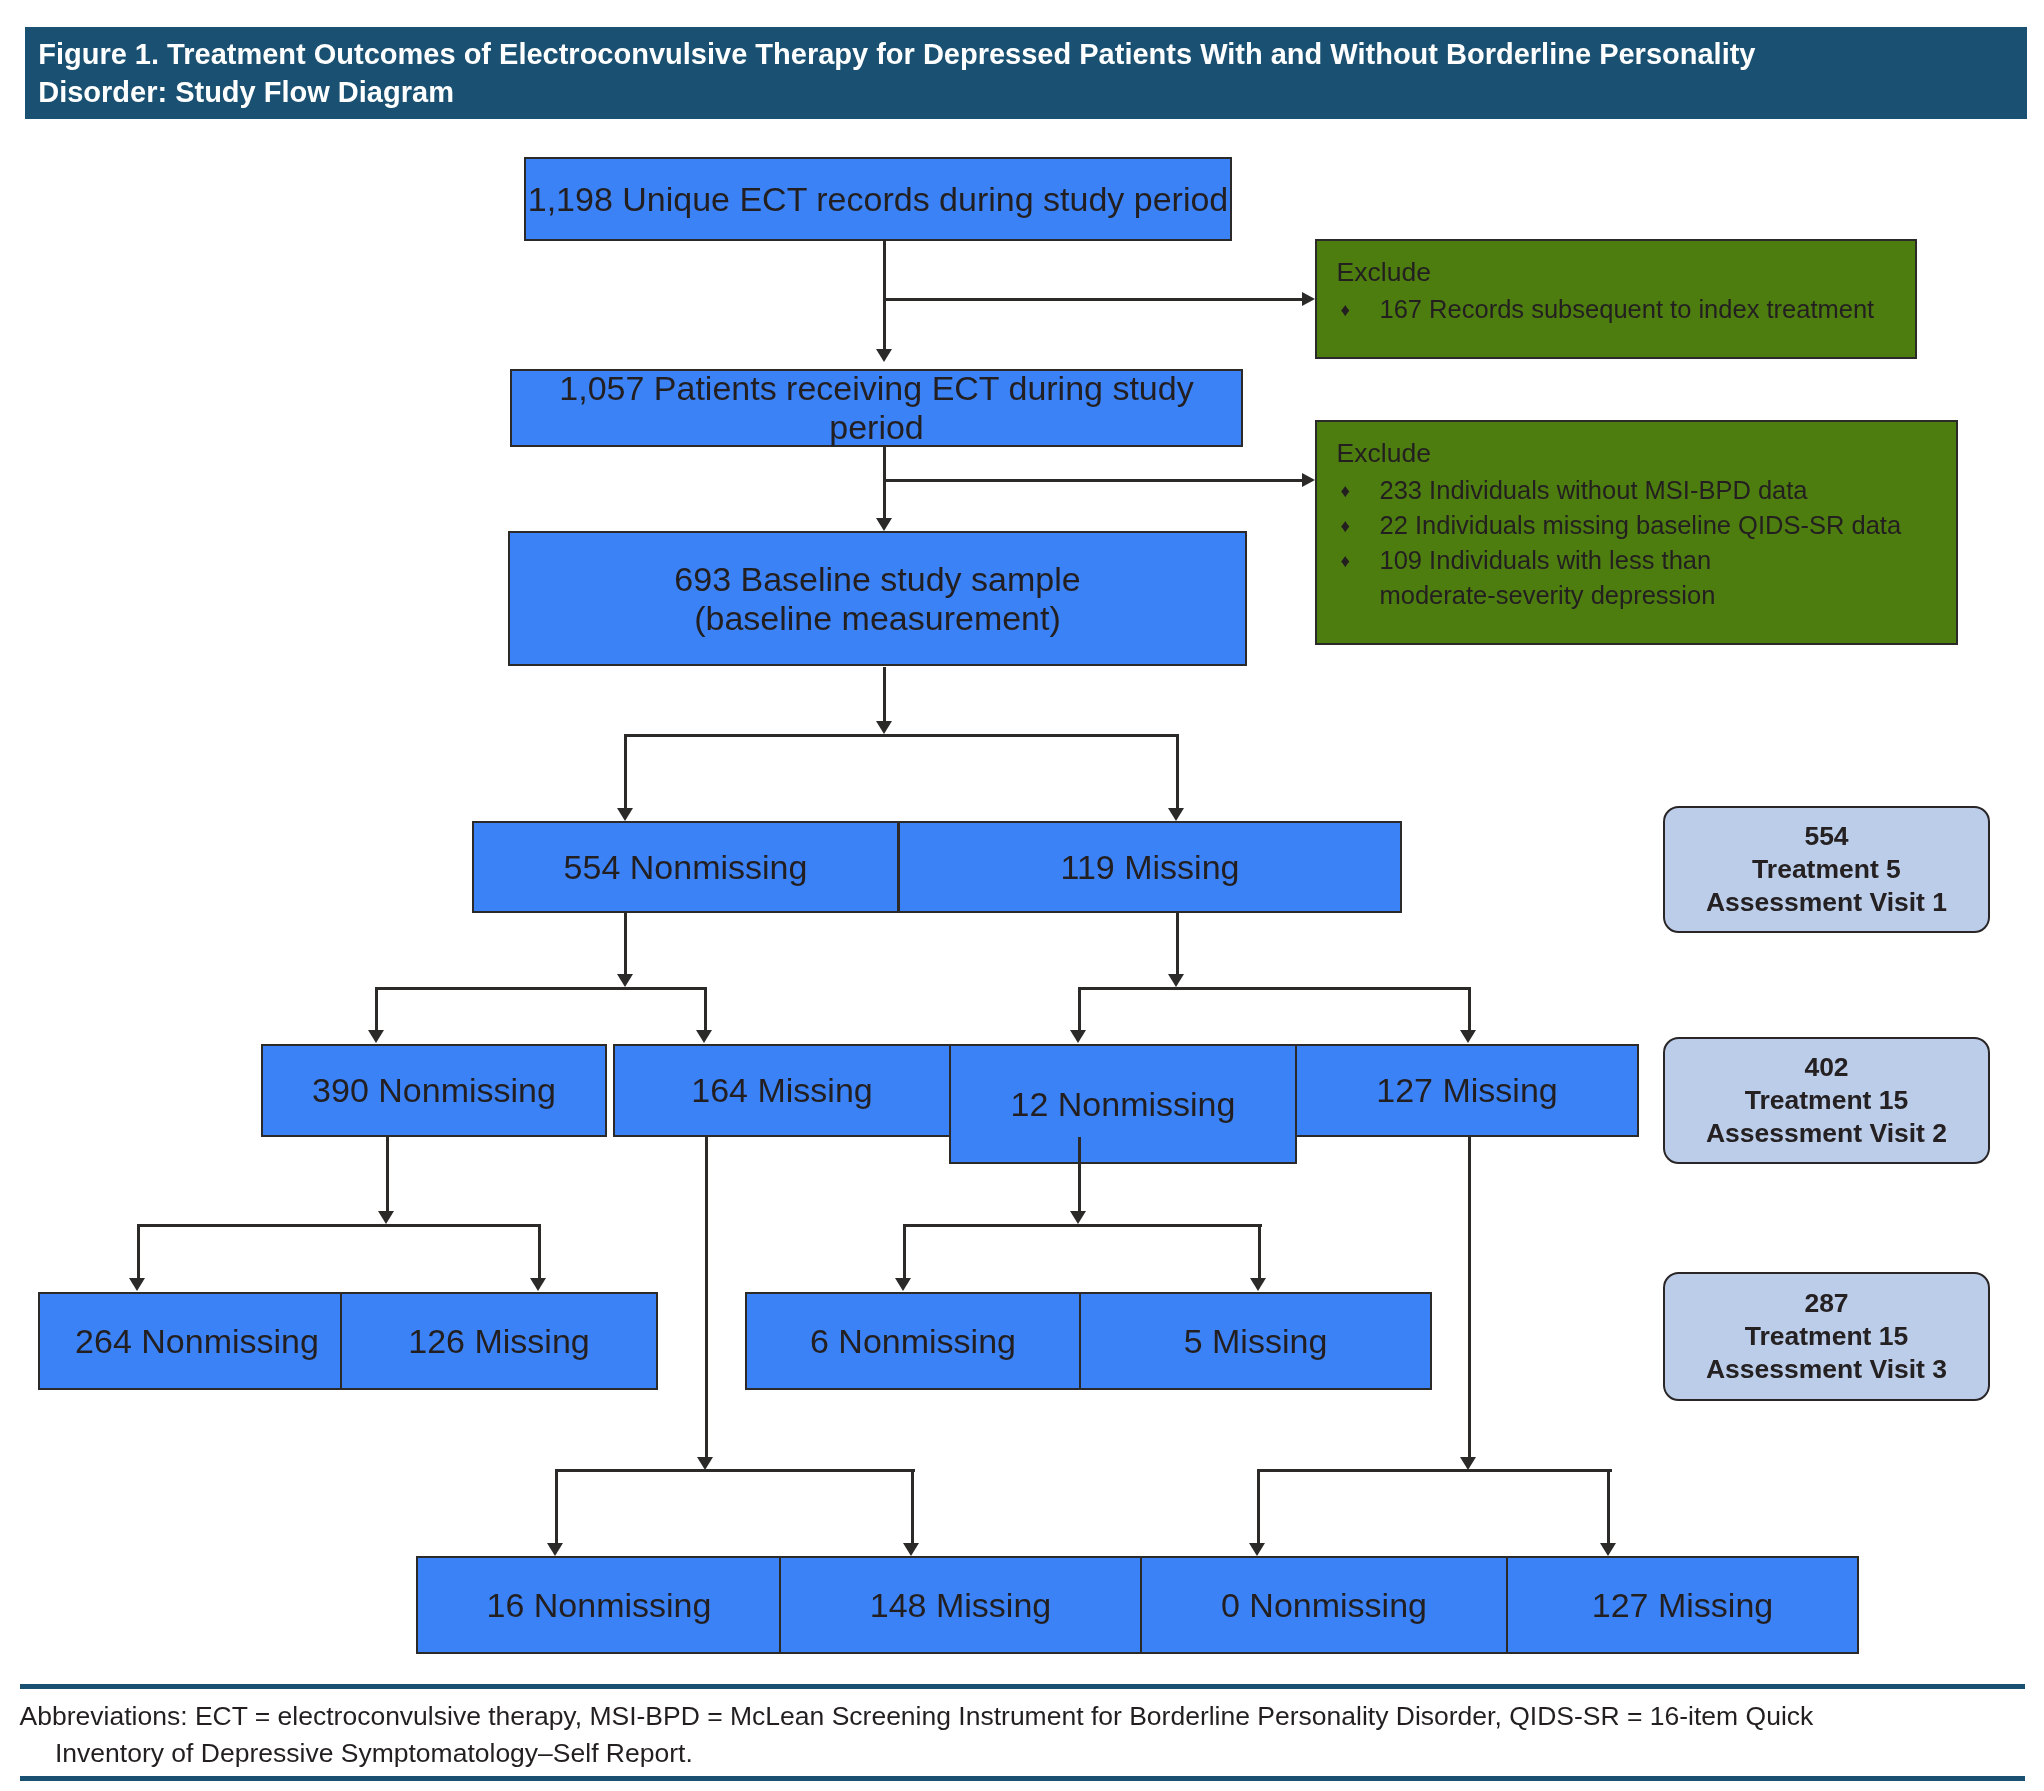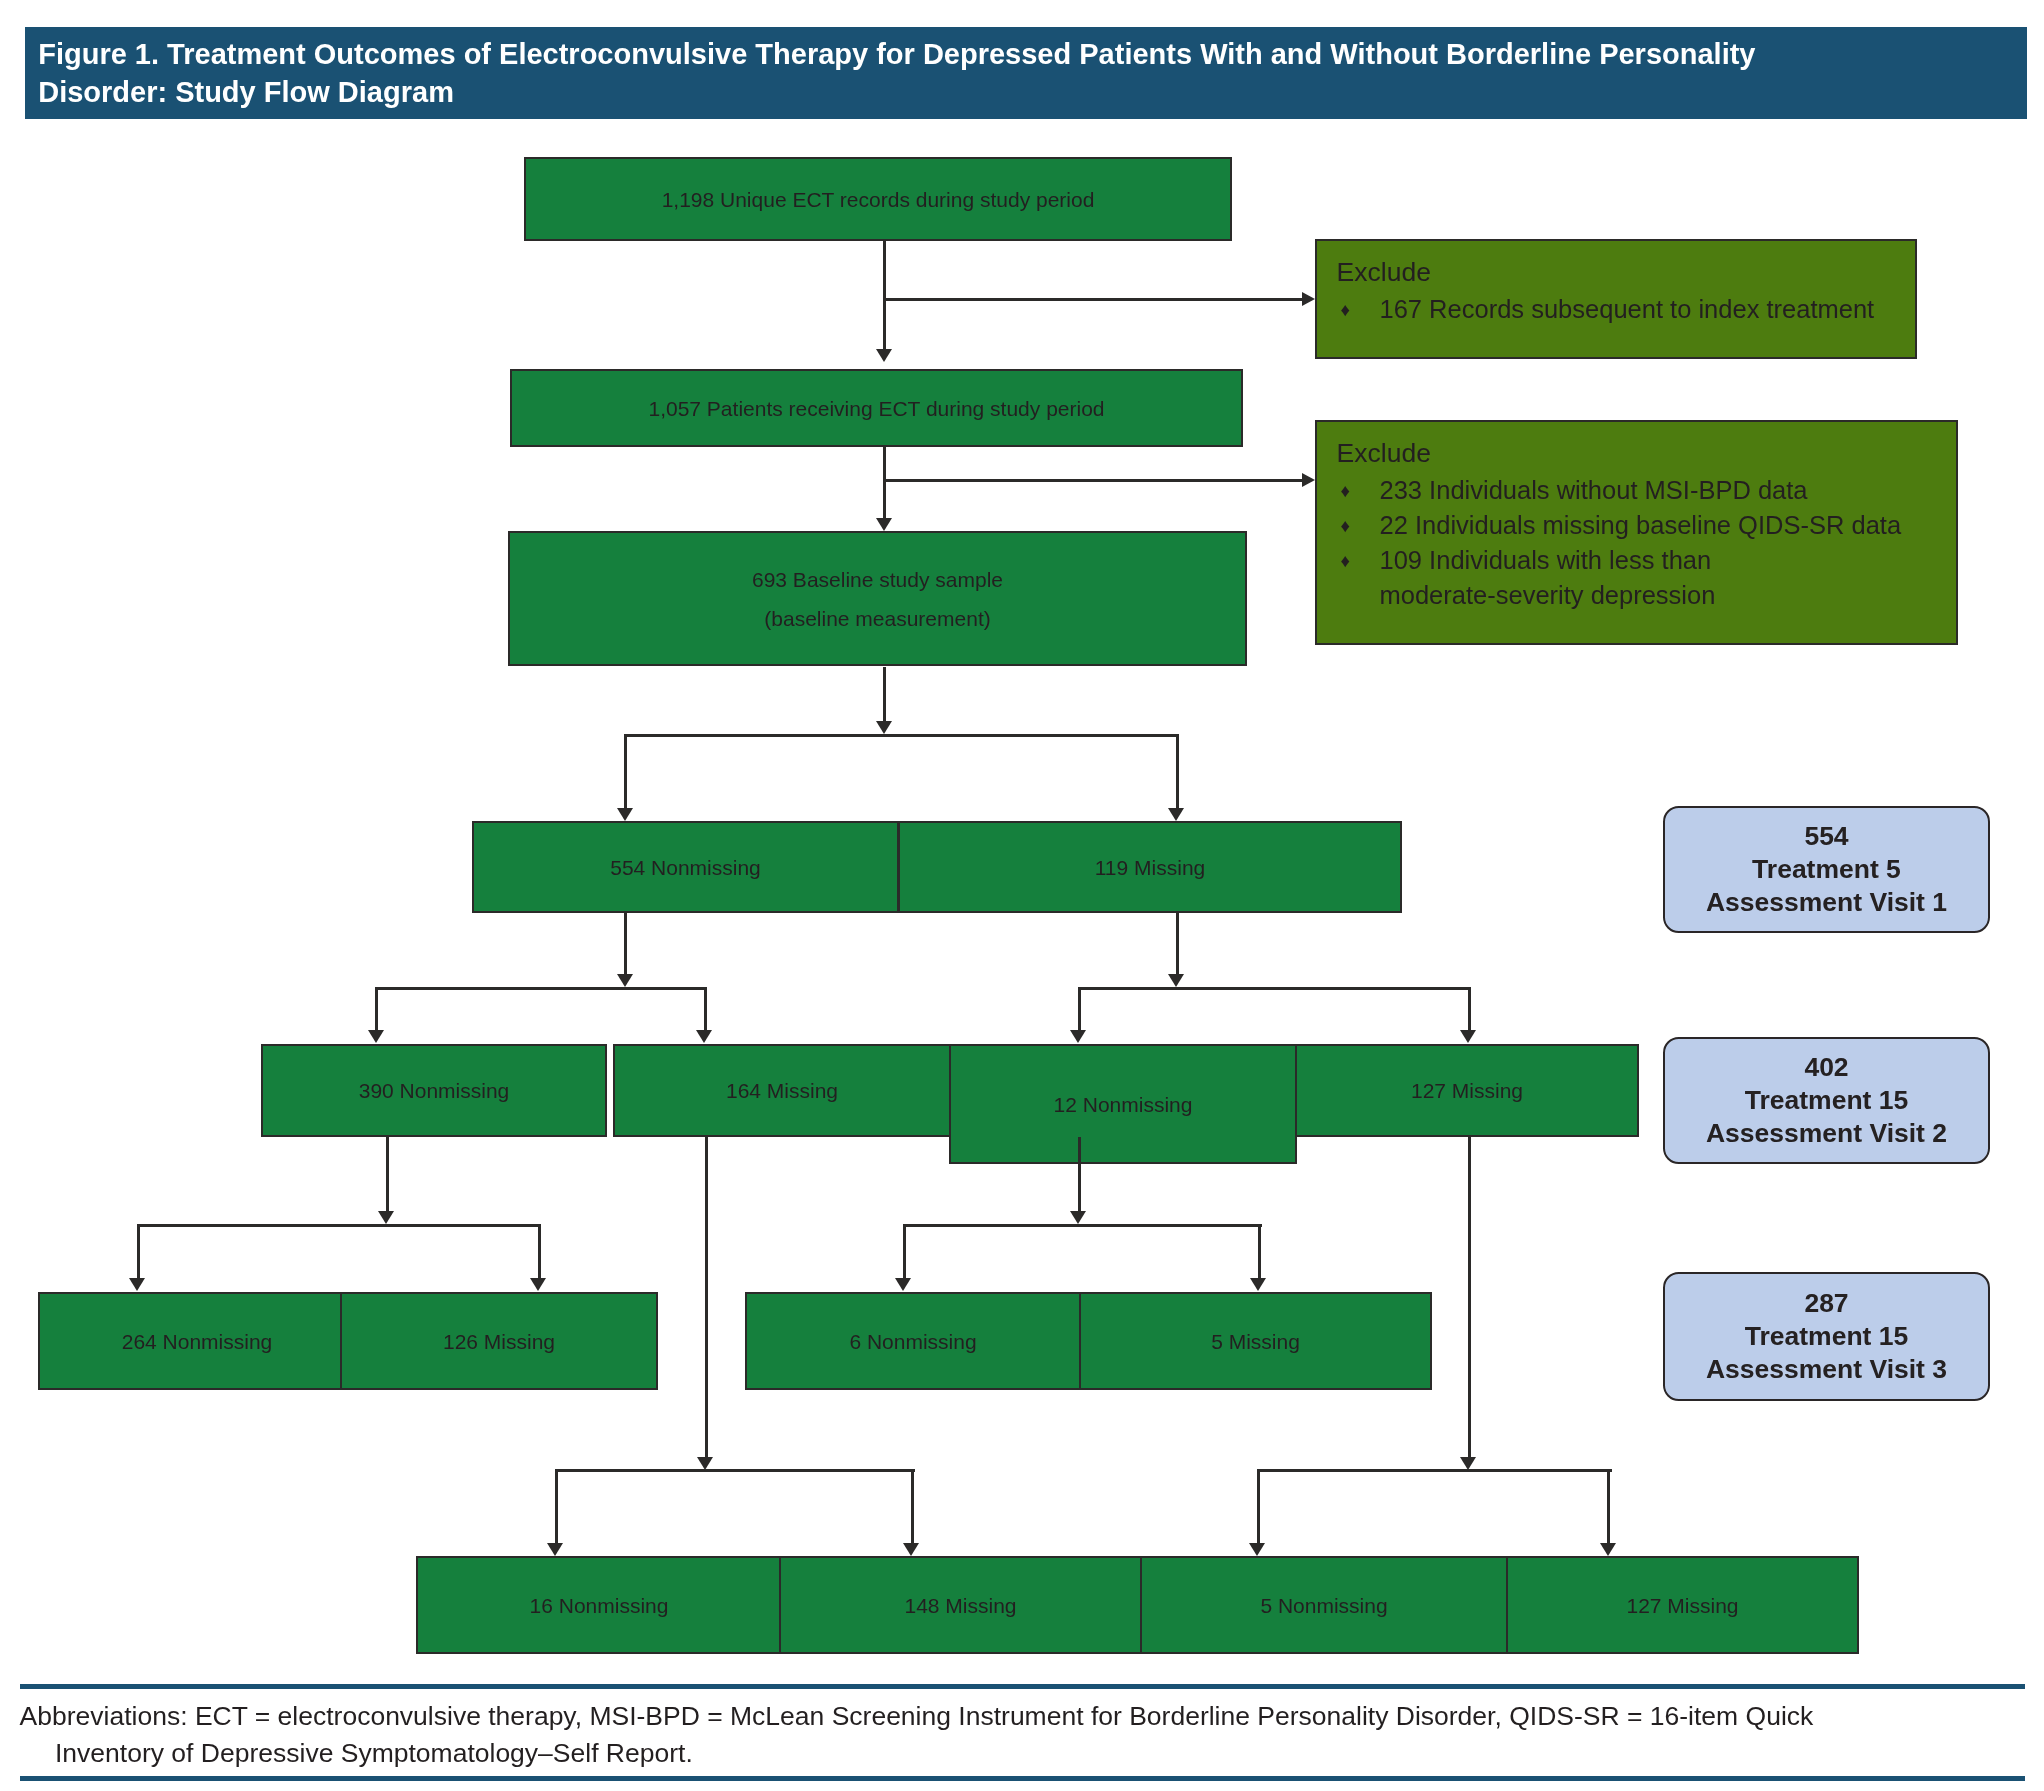--- a/index.html
+++ b/index.html
@@ -7,23 +7,23 @@
     position:relative;width:2045px;height:1792px;background:#ffffff;
     font-family:"Liberation Sans", sans-serif;color:#231f20;overflow:hidden;
   }
   .titlebar{
     position:absolute;left:24.5px;top:27.4px;width:2002px;height:92px;
     background:#1a5173;color:#ffffff;font-weight:bold;font-size:29px;line-height:38px;
     padding:7.8px 13.7px;box-sizing:border-box;
   }
   .titlebar span{display:block;white-space:nowrap;}
   .fbox{
-    position:absolute;border:2px solid #2b2a29;background:#15803d;box-sizing:border-box;
+    position:absolute;border:2px solid #2b2a29;background:#3b82f6;box-sizing:border-box;
     display:flex;flex-direction:column;align-items:center;justify-content:center;
-    text-align:center;font-size:21px;line-height:39px;
+    text-align:center;font-size:34px;line-height:39px;
   }
   .xbox{
     position:absolute;border:2.9px solid #2b2a29;background:#4d7c0f;box-sizing:border-box;
     font-size:25.5px;padding:15.7px 13.7px 13.7px 19.6px;
   }
   .x-head{font-size:26.5px;margin-bottom:3.9px;}
   .x-item{display:flex;line-height:35px;}
   .x-bullet{flex:0 0 39px;font-size:18.6px;text-align:left;padding-left:3.9px;}
   .x-text{flex:1;white-space:pre-line;}
   .milestone{
@@ -123,21 +123,21 @@
     <span>5 Missing</span>
   </div>
 
   <div class="fbox" style="left:416px;top:1556px;width:366px;height:98px">
     <span>16 Nonmissing</span>
   </div>
   <div class="fbox" style="left:779px;top:1556px;width:363px;height:98px">
     <span>148 Missing</span>
   </div>
   <div class="fbox" style="left:1140px;top:1556px;width:368px;height:98px">
-    <span>5 Nonmissing</span>
+    <span>0 Nonmissing</span>
   </div>
   <div class="fbox" style="left:1506px;top:1556px;width:353px;height:98px">
     <span>127 Missing</span>
   </div>
 
   <div class="milestone" style="top:806px;height:127px">
     <span>554</span>
     <span>Treatment 5</span>
     <span>Assessment Visit 1</span>
   </div>

